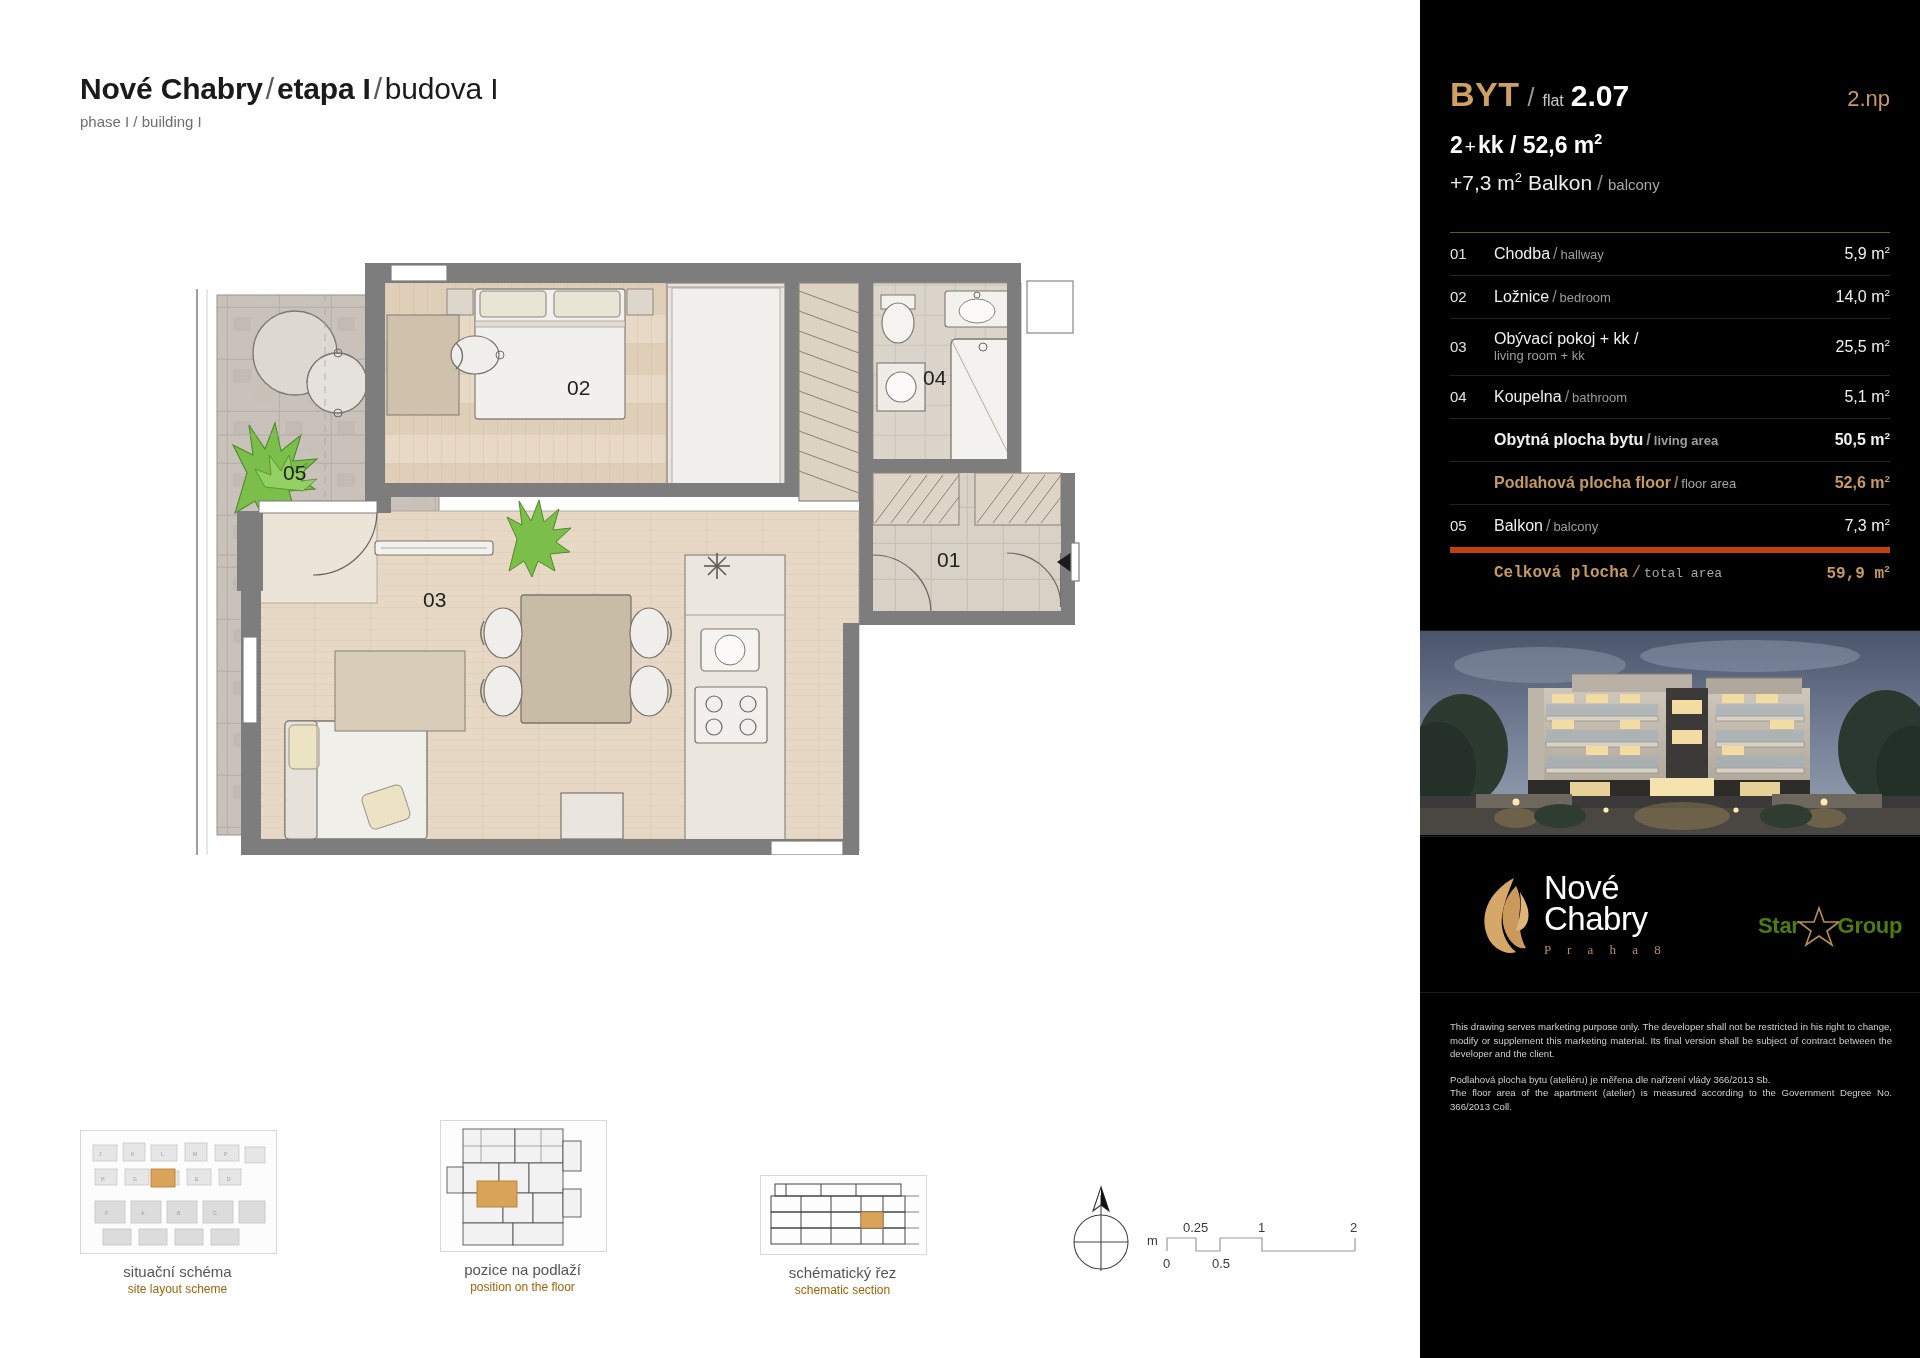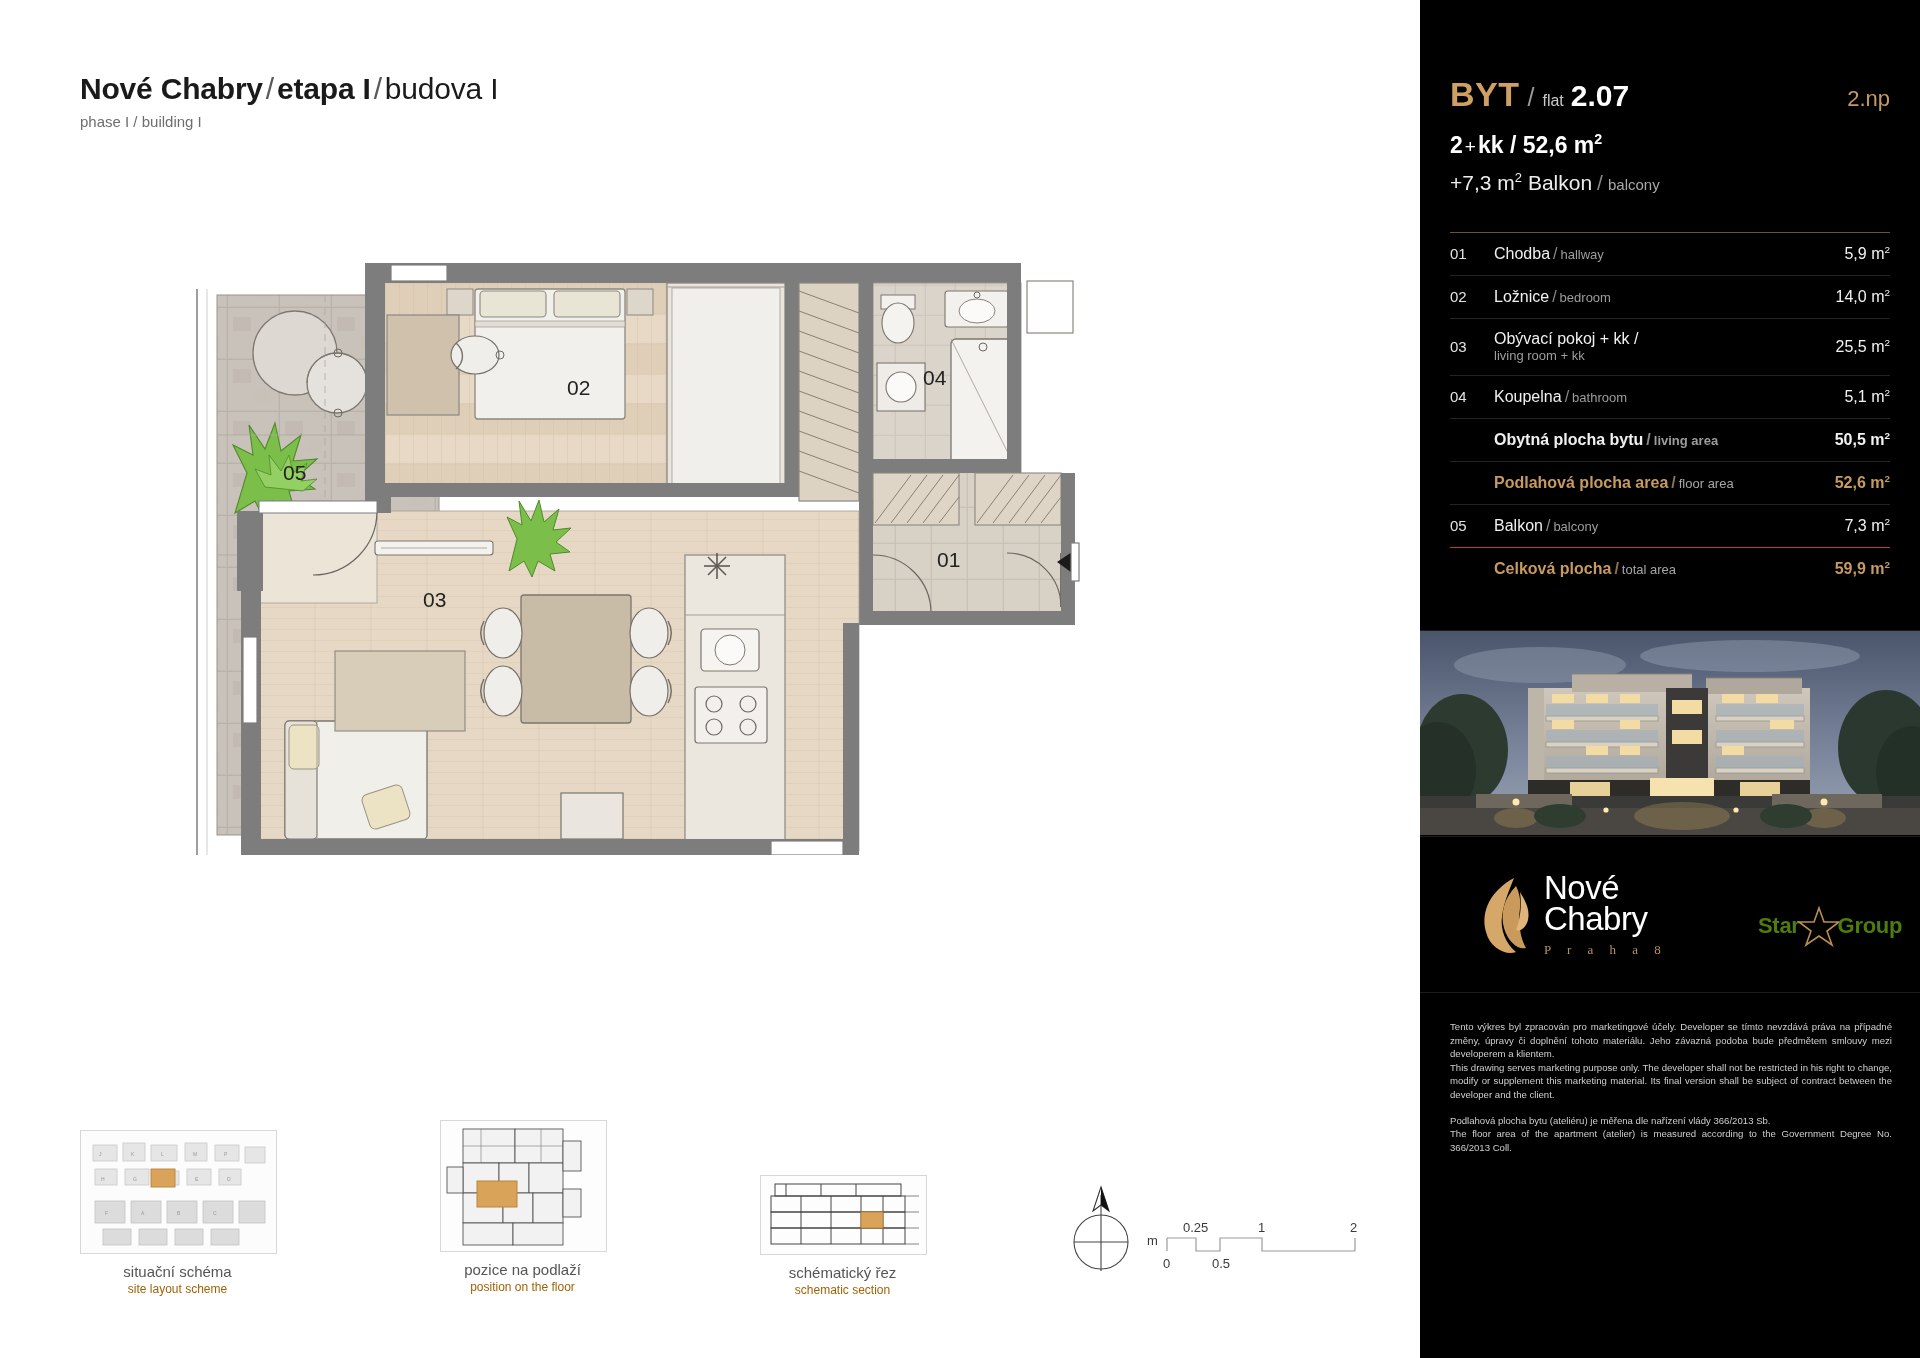--- a/index.html
+++ b/index.html
@@ -95,21 +95,21 @@
 
   
   #room-table { margin-top: 37px; }
   .rt-top-rule { height: 1px; background: #6b5434; }
   .rt-row {
     display: flex; align-items: center;
     border-bottom: 1px solid #232323;
     min-height: 34px;
     padding: 4px 0;
   }
-  .rt-row.gold-rule-top { border-top: 1px solid #c2410c; }
+  .rt-row.gold-rule-top { border-top: 6px solid #c2410c; font-family: Liberation Mono, monospace; }
   .rt-code {
     width: 44px; flex: none; font-size: 15px; color: #e3e3e3; font-weight: 400;
   }
   .rt-name { flex: 1; font-size: 16px; color: #f0f0f0; line-height: 1.2; }
   .rt-name .en { font-size: 13px; color: #9d9d9d; }
   .rt-name .sl { color: #8a8a8a; padding: 0 3px; }
   .rt-area { flex: none; font-size: 16px; color: #f2f2f2; text-align: right; white-space: nowrap; }
   .rt-row.bold .rt-name, .rt-row.bold .rt-area { font-weight: bold; }
   .rt-row.gold .rt-name, .rt-row.gold .rt-area { color: #c79a5f; font-weight: bold; }
   .rt-row.gold .rt-name .en { color: #a6a6a6; font-weight: 400; }
@@ -620,21 +620,21 @@
       </div>
 
       <div class="rt-row bold">
         <span class="rt-code"></span>
         <span class="rt-name"><span>Obytná plocha bytu</span><span class="sl">/</span><span class="en">living area</span></span>
         <span class="rt-area"><span>50,5 m</span><sup>2</sup></span>
       </div>
 
       <div class="rt-row gold">
         <span class="rt-code"></span>
-        <span class="rt-name"><span>Podlahová plocha area</span><span class="sl">/</span><span class="en">floor area</span></span>
+        <span class="rt-name"><span>Podlahová plocha floor</span><span class="sl">/</span><span class="en">floor area</span></span>
         <span class="rt-area"><span>52,6 m</span><sup>2</sup></span>
       </div>
 
       <div class="rt-row" style="border-bottom:none;">
         <span class="rt-code">05</span>
         <span class="rt-name"><span>Balkon</span><span class="sl">/</span><span class="en">balcony</span></span>
         <span class="rt-area"><span>7,3 m</span><sup>2</sup></span>
       </div>
 
       <div class="rt-row gold gold-rule-top" style="border-bottom:none;">
@@ -765,19 +765,18 @@
       <svg width="44" height="42" style="margin:0 -3px;">
         <polygon points="22,3 27,17 42,17 30,26 35,40 22,31 9,40 14,26 2,17 17,17" fill="none" stroke="#b98f50" stroke-width="1.6"></polygon>
       </svg>
       <span class="sg-txt">Group</span>
     </div>
   </div>
 
   <div class="thin-sep" style="top:992px;"></div>
 
   <div id="disclaimer">
-    <p class="dis-p">Tento výkres byl zpracován pro marketingové účely. Developer se tímto nevzdává práva na případné změny, úpravy či doplnění tohoto materiálu. Jeho závazná podoba bude předmětem smlouvy mezi developerem a klientem.</p>
     <p class="dis-p">This drawing serves marketing purpose only. The developer shall not be restricted in his right to change, modify or supplement this marketing material. Its final version shall be subject of contract between the developer and the client.</p>
     <div class="dis-gap"></div>
     <p class="dis-p">Podlahová plocha bytu (ateliéru) je měřena dle nařízení vlády 366/2013 Sb.</p>
     <p class="dis-p">The floor area of the apartment (atelier) is measured according to the Government Degree No. 366/2013 Coll.</p>
   </div>
 </div>
 
 </body></html>

